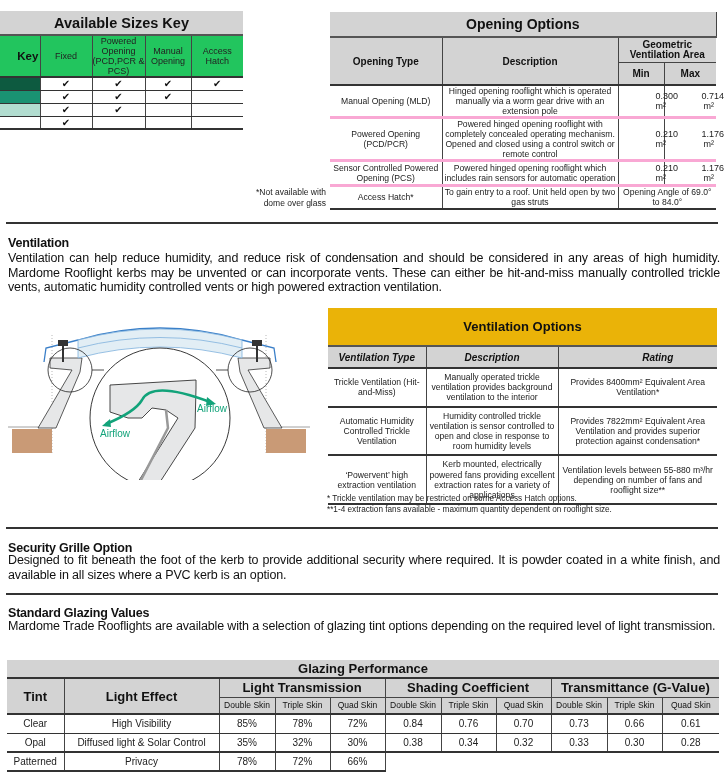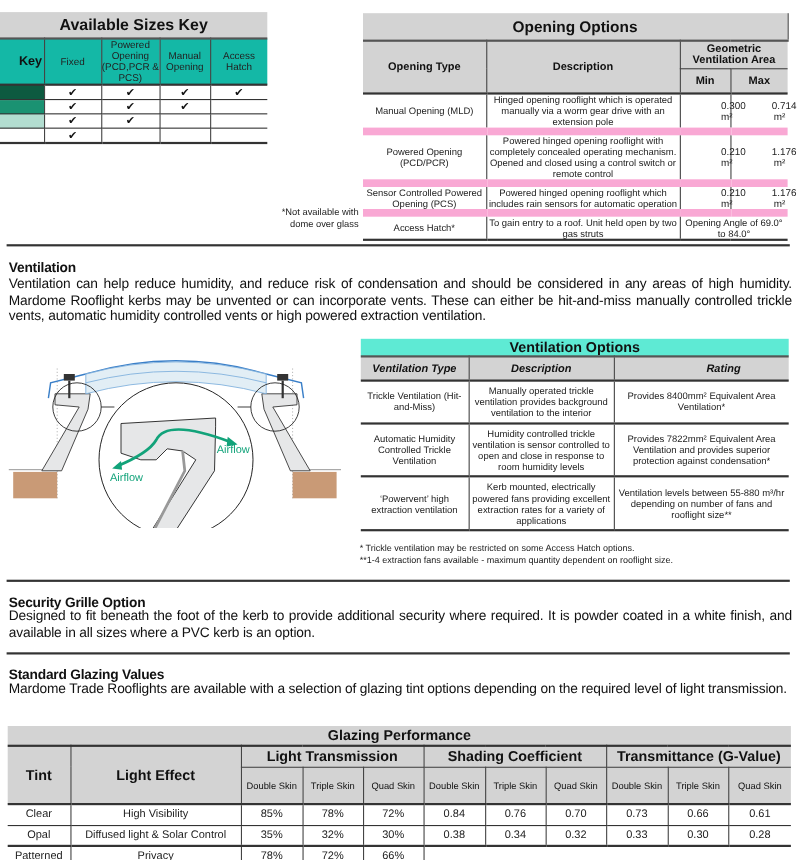--- a/index.html
+++ b/index.html
@@ -5,64 +5,64 @@
   * { box-sizing: border-box; margin: 0; padding: 0; }
   html, body { width: 726px; height: 782px; background: #ffffff; overflow: hidden; }
   body { position: relative; font-family: "Liberation Sans", sans-serif; color: #111; }
   .abs { position: absolute; }
   table { border-collapse: collapse; table-layout: fixed; }
   td, th { text-align: center; vertical-align: middle; font-weight: normal; }
 
   
   #sizes-key { left: 0; top: 11px; width: 243px; }
   #sizes-key .title { background: #d3d3d3; font-weight: bold; font-size: 14.5px; height: 24px; border-bottom: 2px solid #555; }
-  #sizes-key .hdr th { background: #14b8a6; font-size: 9px; line-height: 10px; height: 39px; border-right: 1px solid #444; border-bottom: 2px solid #333; color: #222; }
+  #sizes-key .hdr th { background: #22c55e; font-size: 9px; line-height: 10px; height: 39px; border-right: 1px solid #444; border-bottom: 2px solid #333; color: #222; }
   #sizes-key .hdr th:last-child { border-right: none; }
   #sizes-key .hdr th.keyh { font-weight: bold; font-size: 11.5px; color: #111; padding-left: 16px; }
   #sizes-key td { height: 13px; font-size: 10px; border-right: 1px solid #444; border-bottom: 1px solid #333; }
   #sizes-key td:last-child { border-right: none; }
   #sizes-key tr.last td { border-bottom: 2px solid #333; }
   .sw { padding: 0; }
 
   
   #opening { left: 330px; top: 12px; width: 386px; }
   #opening .title { background: #d3d3d3; font-weight: bold; font-size: 14px; height: 25px; border-bottom: 2px solid #555; margin-left: 18px; }
   #opening th { background: #d3d3d3; font-weight: bold; font-size: 10px; border-right: 1px solid #444; color: #111; }
   #opening th.last { border-right: none; }
   #opening .sub th { border-top: 1px solid #444; height: 23px; border-bottom: 2px solid #333; }
   #opening .h1 th.tall { border-bottom: 2px solid #333; }
-  #opening td { font-size: 8.6px; line-height: 10px; border-right: 1px solid #444; border-bottom: 7px solid #f9a8d4; color: #222; height: 32px; }
+  #opening td { font-size: 8.6px; line-height: 10px; border-right: 1px solid #444; border-bottom: 3px solid #f9a8d4; color: #222; height: 32px; }
   #opening td.last { border-right: none; }
   #opening tr.lastrow td { border-bottom: 2px solid #333; height: 23px; }
   #opening tr.short td { height: 25px; }
   #opening td.val { font-size: 9px; padding-left: 37px; }
   #opening-note { left: 252px; top: 187px; width: 74px; font-size: 8.5px; line-height: 11px; text-align: right; color: #222; }
 
   .divider { left: 6px; width: 712px; border-top: 2px solid #333; }
 
   .sec-title { left: 8px; font-weight: bold; font-size: 12.5px; letter-spacing: -0.2px; }
   .sec-body { left: 8px; width: 712px; font-size: 12.5px; line-height: 14.5px; text-align: justify; letter-spacing: -0.15px; color: #111; }
 
   
   #vent { left: 328px; top: 308px; width: 389px; }
-  #vent .title { background: #5eead4; font-weight: bold; font-size: 13px; height: 16px; border-bottom: 2px solid #555; }
+  #vent .title { background: #eab308; font-weight: bold; font-size: 13px; height: 38px; border-bottom: 2px solid #555; }
   #vent .hdr th { background: #d3d3d3; font-weight: bold; font-size: 10px; height: 22px; border-right: 1px solid #444; border-bottom: 2px solid #333; font-style: italic; }
   #vent .hdr th:last-child { border-right: none; padding-left: 40px; }
   #vent td { font-size: 8.6px; line-height: 10.2px; border-right: 1px solid #444; border-bottom: 2px solid #333; color: #222; padding: 3px 2px; }
   #vent td:last-child { border-right: none; }
   #vent-notes { left: 327px; top: 493px; font-size: 8.2px; line-height: 11px; color: #222; }
 
   
   #glazing { left: 7px; top: 660px; width: 712px; }
   #glazing .title { background: #d3d3d3; font-weight: bold; font-size: 13px; height: 18px; border-bottom: 2px solid #333; }
   #glazing th { background: #d3d3d3; color: #111; }
   #glazing .g1 th { font-weight: bold; font-size: 13px; height: 19px; border-right: 1px solid #444; }
   #glazing .g1 th.grp { border-bottom: 1px solid #444; }
   #glazing .g1 th.rs { border-bottom: 2px solid #333; }
-  #glazing .g2 th { font-size: 8.5px; height: 34px; border-right: 1px solid #444; border-bottom: 2px solid #333; }
+  #glazing .g2 th { font-size: 8.5px; height: 17px; border-right: 1px solid #444; border-bottom: 2px solid #333; }
   #glazing th.last, #glazing td.last { border-right: none; }
   #glazing td { font-size: 10px; height: 19px; border-right: 1px solid #444; border-bottom: 1px solid #333; color: #222; }
   #glazing tr.b td { border-bottom: 2px solid #333; }
   #glazing tr.pat td.blank { border: none; }
 </style>
 </head>
 <body>
 
 <table id="sizes-key" class="abs">
   <colgroup>

